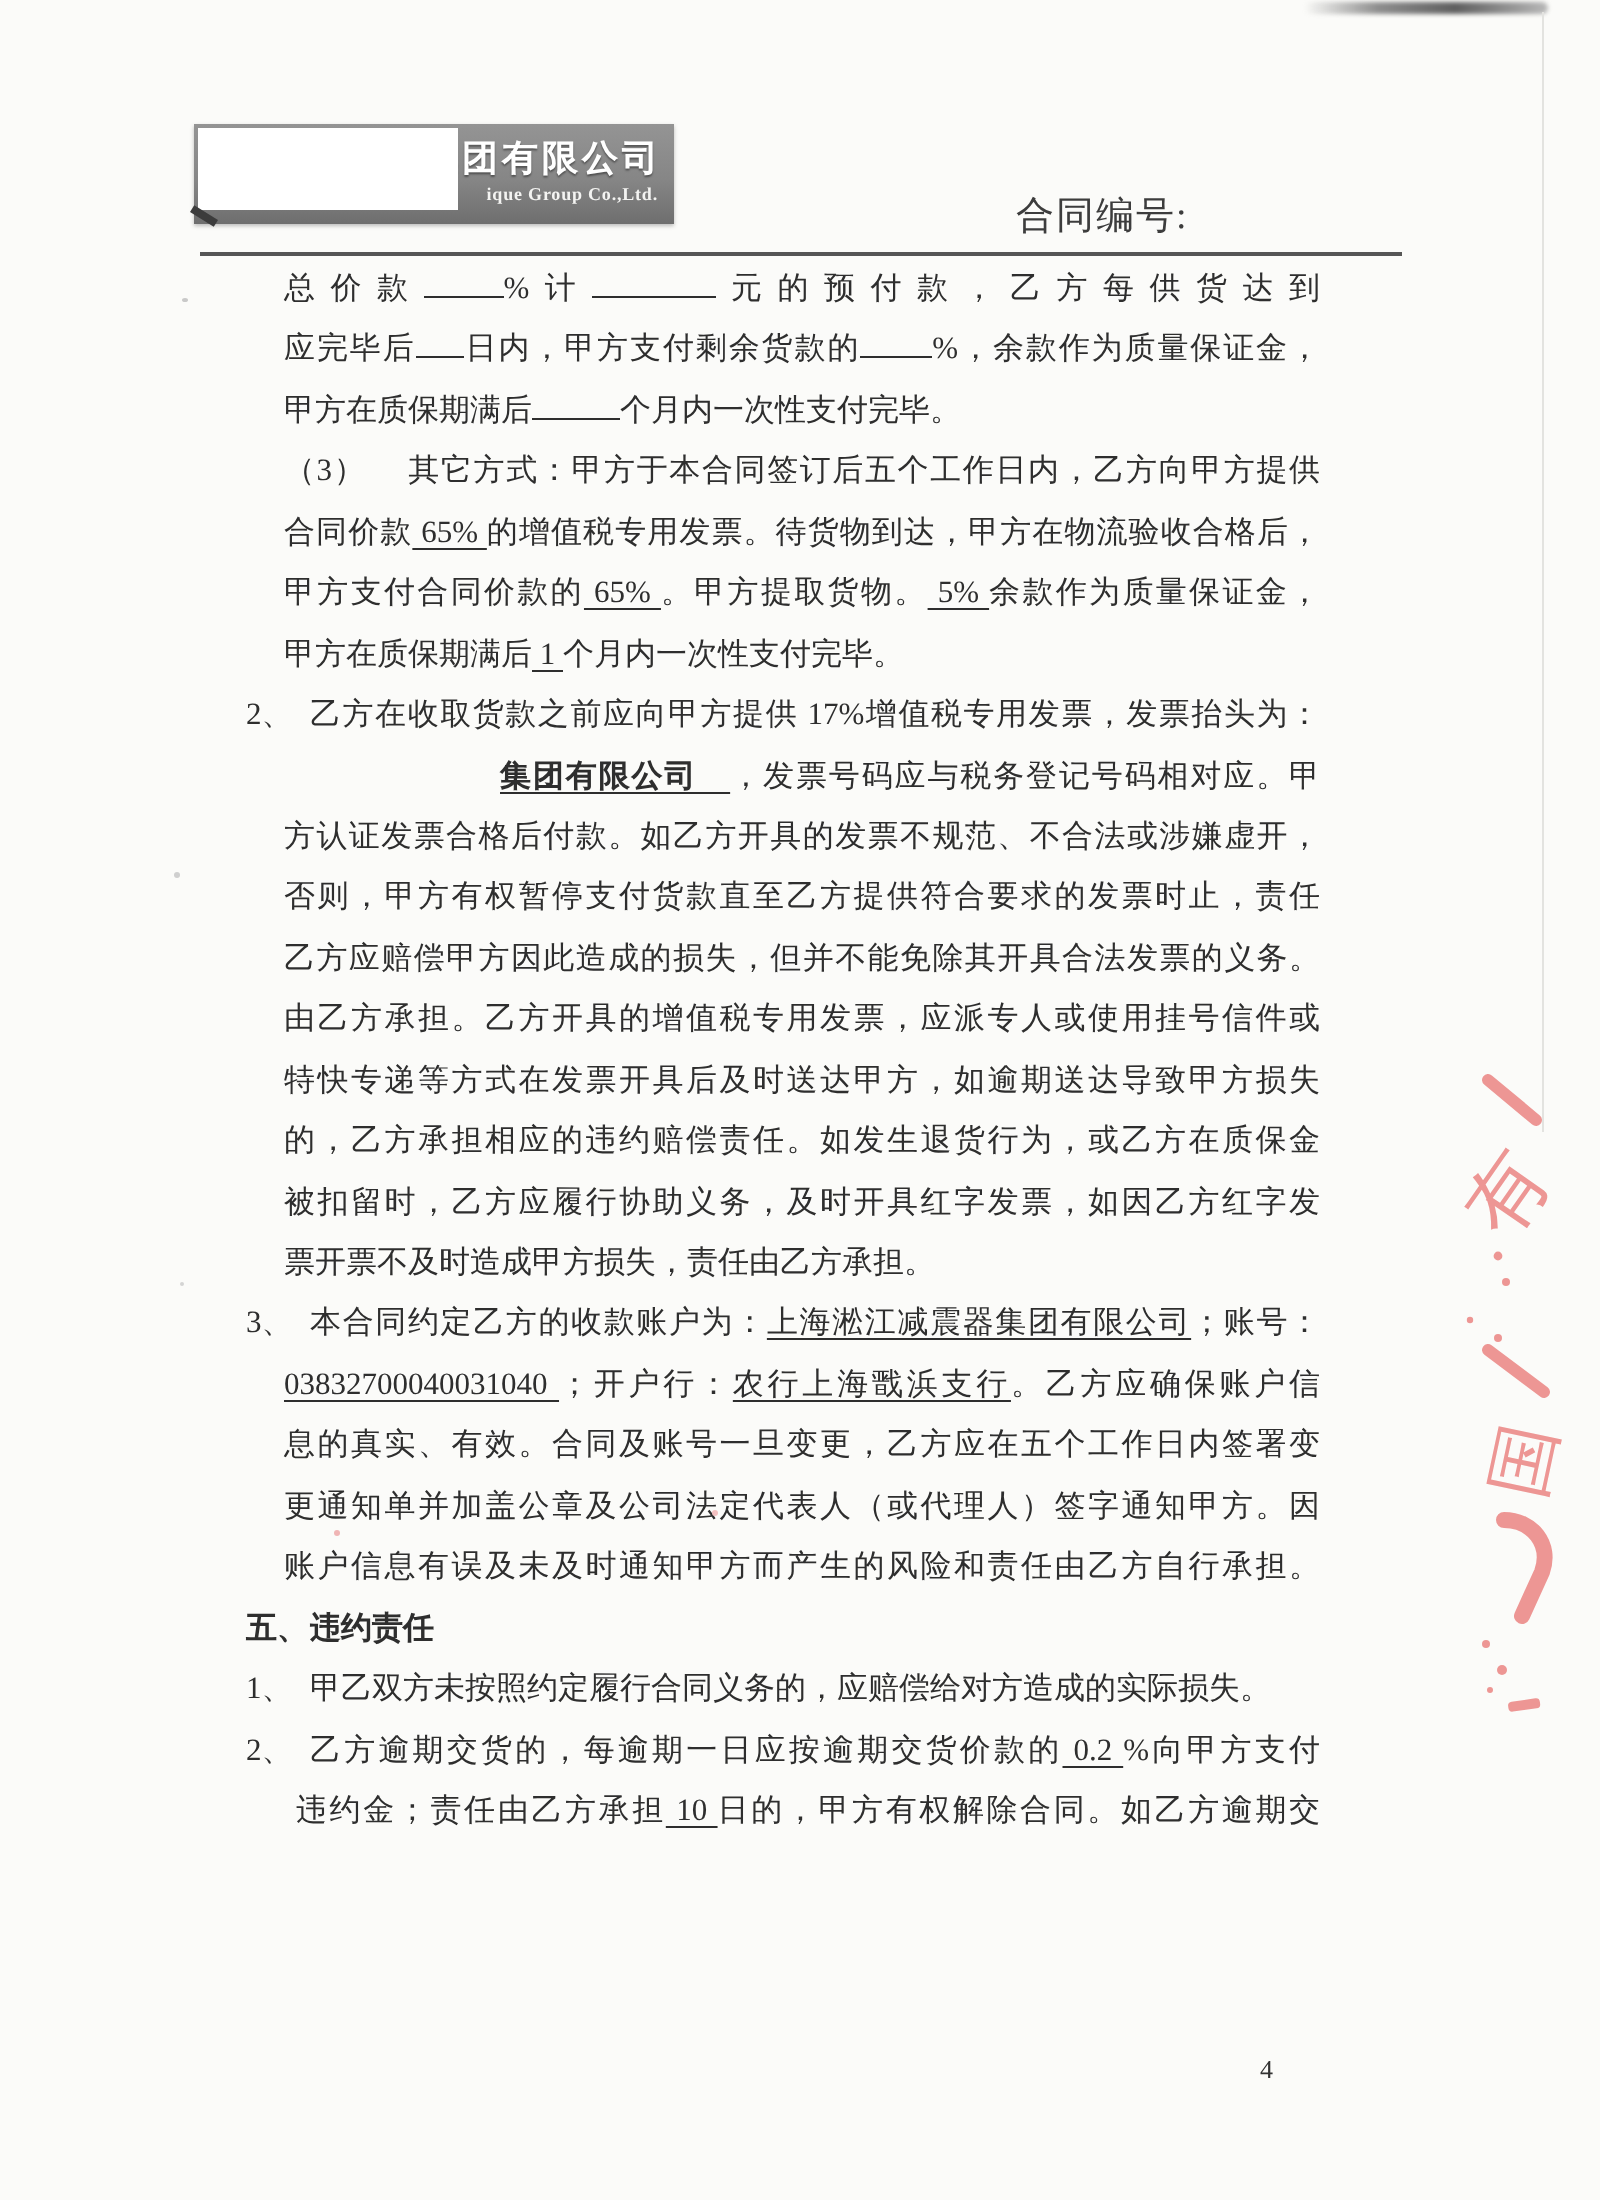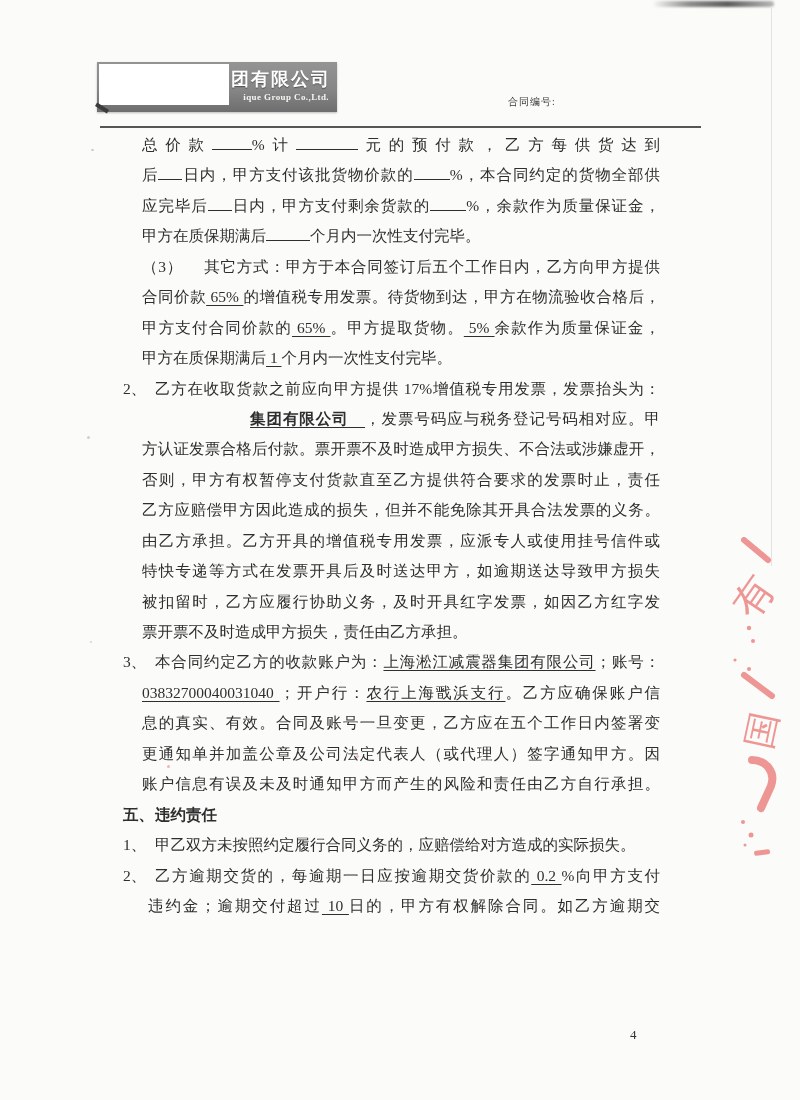--- a/index.html
+++ b/index.html
@@ -19,21 +19,21 @@
     letter-spacing:2px;text-shadow:0 1px 1px rgba(0,0,0,.4);white-space:nowrap;
     font-family:"Liberation Sans","DejaVu Sans",sans-serif;
   }
   .logo-en{
     position:absolute;right:8px;top:30px;font-size:9px;font-weight:bold;color:#f4f4f2;
     letter-spacing:.4px;white-space:nowrap;
     font-family:Liberation Serif, serif;
   }
   .redaction{position:absolute;left:2px;top:2px;width:130px;height:41px;background:#ffffff;}
   .band-smudge{position:absolute;left:-2px;top:44px;width:14px;height:4px;background:#3c3c3c;transform:rotate(32deg);}
-  .contract-no{position:absolute;left:508px;top:95px;font-size:10px;color:#3d3d3d;letter-spacing:1px;}
+  .contract-no{position:absolute;left:508px;top:95px;font-size:19px;color:#3d3d3d;letter-spacing:1px;}
   .rule{position:absolute;left:100px;top:126px;width:601px;height:2px;background:#565656;}
   
   .doc{
     position:absolute;left:100px;top:130px;width:560px;
     font-size:15.5px;color:#2e2e2e;
   }
   .ln{position:relative;height:30.45px;line-height:30.45px;white-space:normal;}
   .ln.j{text-align:justify;text-align-last:justify;}
   .ln.body{padding-left:42px;}
   .ln.item{padding-left:55px;}
@@ -62,45 +62,45 @@
   <span class="logo-cn">集团有限公司</span>
   <span class="logo-en">ique Group Co.,Ltd.</span>
   <div class="redaction"></div>
   <div class="band-smudge"></div>
 </div>
 <div class="contract-no">合同编号:</div>
 <div class="rule"></div>
 
 <div class="doc">
     <div class="ln body j"><span class="">总价款</span><span class="blank" style="width: 40px;"></span><span class="">%计</span><span class="blank" style="width: 62px;"></span><span class="">元的预付款，乙方每供货达到</span></div>
-    <div class="ln body j"><span class="">后</span><span class="blank" style="width: 24px;"></span><span class="">日内，甲方支付该批货物价款的</span><span class="blank" style="width: 36px;"></span><span class="">%，本合同约定的货物全部供</span></div>
     <div class="ln body j"><span class="">应完毕后</span><span class="blank" style="width: 24px;"></span><span class="">日内，甲方支付剩余货款的</span><span class="blank" style="width: 36px;"></span><span class="">%，余款作为质量保证金，</span></div>
     <div class="ln body"><span class="">甲方在质保期满后</span><span class="blank" style="width: 44px;"></span><span class="">个月内一次性支付完毕。</span></div>
     <div class="ln body j"><span class="">（3）　 其它方式：甲方于本合同签订后五个工作日内，乙方向甲方提供</span></div>
     <div class="ln body j"><span class="">合同价款</span><span class="u "> 65% </span><span class="">的增值税专用发票。待货物到达，甲方在物流验收合格后，</span></div>
     <div class="ln body j"><span class="">甲方支付合同价款的</span><span class="u "> 65% </span><span class="">。甲方提取货物。</span><span class="u "> 5% </span><span class="">余款作为质量保证金，</span></div>
     <div class="ln body"><span class="">甲方在质保期满后</span><span class="u "> 1 </span><span class="">个月内一次性支付完毕。</span></div>
     <div class="ln item j"><span class="num">2、</span><span class="">乙方在收取货款之前应向甲方提供 17%增值税专用发票，发票抬头为：</span></div>
     <div class="ln deep j"><span class="u b">集团有限公司　</span><span class="">，发票号码应与税务登记号码相对应。甲</span></div>
-    <div class="ln body j"><span class="">方认证发票合格后付款。票开票不及时造成甲方损失、不合法或涉嫌虚开，</span></div>
+    <div class="ln body j"><span class="">方认证发票合格后付款。如乙方开具的发票不规范、不合法或涉嫌虚开，</span></div>
     <div class="ln body j"><span class="">否则，甲方有权暂停支付货款直至乙方提供符合要求的发票时止，责任</span></div>
     <div class="ln body j"><span class="">乙方应赔偿甲方因此造成的损失，但并不能免除其开具合法发票的义务。</span></div>
     <div class="ln body j"><span class="">由乙方承担。乙方开具的增值税专用发票，应派专人或使用挂号信件或</span></div>
     <div class="ln body j"><span class="">特快专递等方式在发票开具后及时送达甲方，如逾期送达导致甲方损失</span></div>
+    <div class="ln body j"><span class="">的，乙方承担相应的违约赔偿责任。如发生退货行为，或乙方在质保金</span></div>
     <div class="ln body j"><span class="">被扣留时，乙方应履行协助义务，及时开具红字发票，如因乙方红字发</span></div>
     <div class="ln body"><span class="">票开票不及时造成甲方损失，责任由乙方承担。</span></div>
     <div class="ln item j"><span class="num">3、</span><span class="">本合同约定乙方的收款账户为：</span><span class="u ">上海淞江减震器集团有限公司</span><span class="">；账号：</span></div>
     <div class="ln body j"><span class="u ">03832700040031040 </span><span class="">；开户行：</span><span class="u ">农行上海戬浜支行</span><span class="">。乙方应确保账户信</span></div>
     <div class="ln body j"><span class="">息的真实、有效。合同及账号一旦变更，乙方应在五个工作日内签署变</span></div>
     <div class="ln body j"><span class="">更通知单并加盖公章及公司法定代表人（或代理人）签字通知甲方。因</span></div>
     <div class="ln body j"><span class="">账户信息有误及未及时通知甲方而产生的风险和责任由乙方自行承担。</span></div>
     <div class="ln item b"><span class="num">五、</span><span class="b">违约责任</span></div>
     <div class="ln item"><span class="num">1、</span><span class="">甲乙双方未按照约定履行合同义务的，应赔偿给对方造成的实际损失。</span></div>
     <div class="ln item j"><span class="num">2、</span><span class="">乙方逾期交货的，每逾期一日应按逾期交货价款的</span><span class="u "> 0.2 </span><span class="">%向甲方支付</span></div>
-    <div class="ln hang j"><span class="">违约金；逾期交付超过</span><span class="u "> 10 </span><span class="">日的，甲方有权解除合同。如乙方逾期交</span></div>
+    <div class="ln hang j"><span class="">违约金；责任由乙方承担</span><span class="u "> 10 </span><span class="">日的，甲方有权解除合同。如乙方逾期交</span></div>
   </div>
 
 <div class="page-num">4</div>
 
 <div class="top-edge"></div>
 <div class="edge-line"></div>
 <div class="speck" style="left:91px;top:149px;width:3px;height:2px;background:#c9c9c9;"></div>
 <div class="speck" style="left:87px;top:436px;width:3px;height:3px;background:#cfcfcf;"></div>
 <div class="speck" style="left:90px;top:641px;width:2px;height:2px;background:#d4d4d4;"></div>
 <div class="speck" style="left:167px;top:765px;width:3px;height:3px;background:#f0b5b5;"></div>

